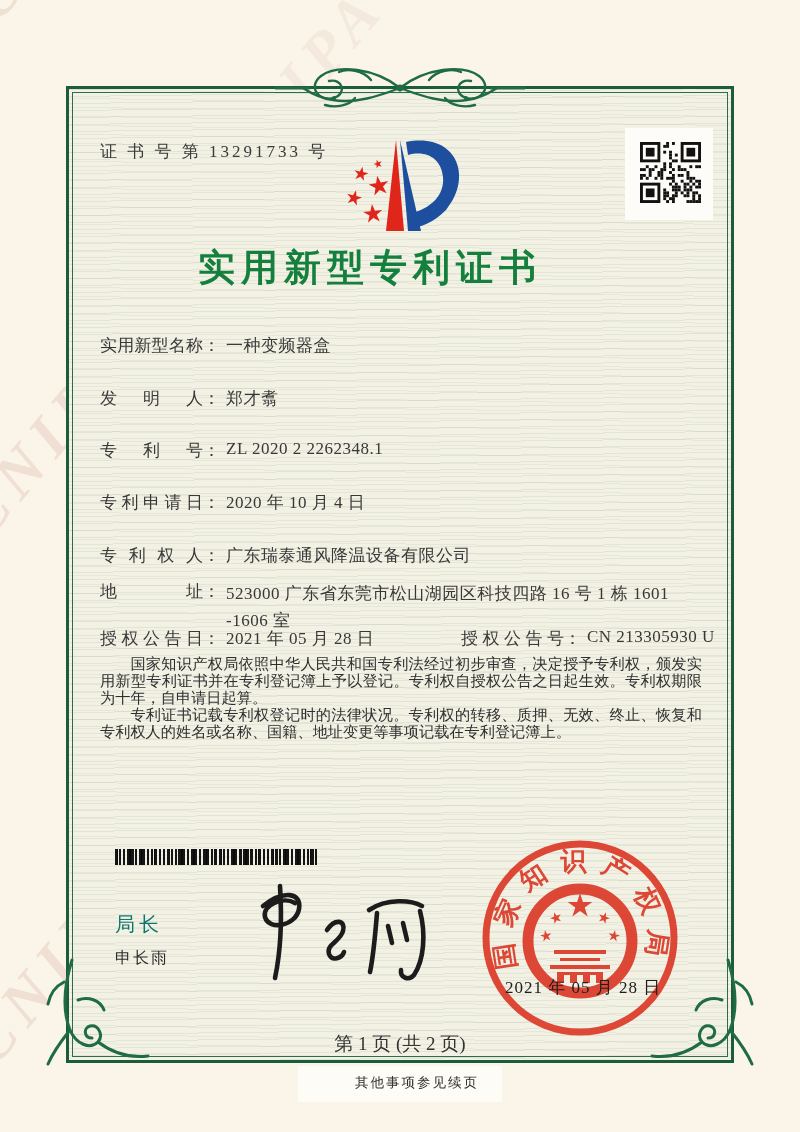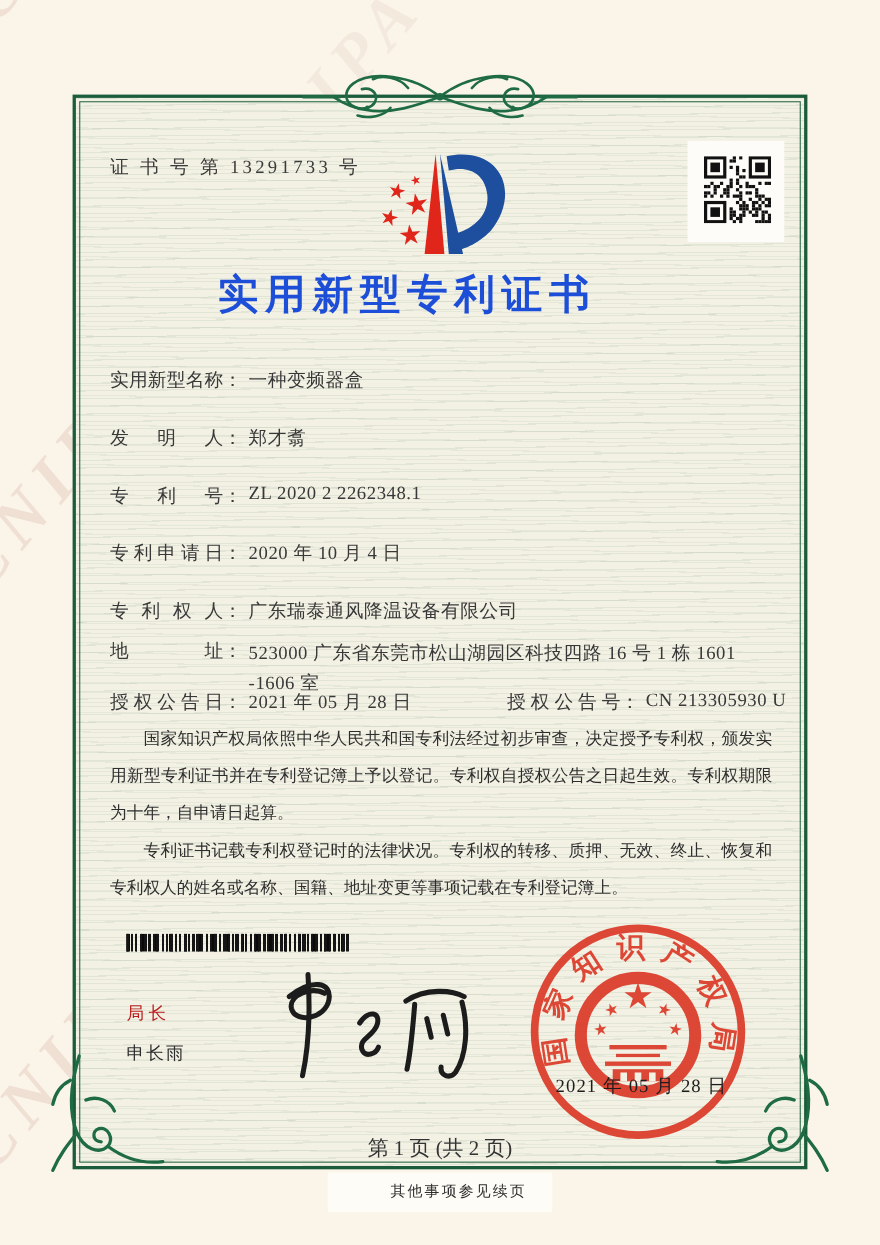--- a/index.html
+++ b/index.html
@@ -21,38 +21,38 @@
            repeating-linear-gradient(179.3deg, rgba(110,150,120,0.13) 0 1px, transparent 1px 7px),
            repeating-linear-gradient(180.8deg, rgba(110,150,120,0.10) 0 1px, transparent 1px 9px);}
   .frame-inner{position:absolute;inset:3px;border:1px solid #2e6b4a;pointer-events:none;}
 
   .ornament{position:absolute;pointer-events:none;}
 
   
   .abs{position:absolute;}
   .cert-no{left:100px;top:140px;font-size:17px;color:#3a3a3a;letter-spacing:3px;}
   .title{left:0;top:243px;width:740px;text-align:center;font-size:37px;font-weight:700;
-         letter-spacing:6px;color:#1d4ed8;}
+         letter-spacing:6px;color:#15803d;}
   .field-row{left:100px;font-size:17px;color:#383838;white-space:nowrap;}
   .flabel{display:inline-block;width:103px;text-align:justify;text-align-last:justify;vertical-align:top;}
   .fcolon{display:inline-block;vertical-align:top;margin-right:6px;}
   .fvalue{display:inline-block;vertical-align:top;letter-spacing:0.5px;}
   .fvalue.addr{width:445px;white-space:normal;word-break:break-all;line-height:27px;}
   .grant2{position:absolute;left:317px;top:0;margin-left:44px;}
   .paras{left:100px;top:655px;width:602px;}
-  .paras p{margin:0;text-indent:2em;font-size:15.2px;line-height:34px;text-align:justify;
+  .paras p{margin:0;text-indent:2em;font-size:15.2px;line-height:17px;text-align:justify;
            color:#2e2e2e;}
 
   .barcode{left:115px;top:849px;width:203px;height:16px;
            background-image:
              repeating-linear-gradient(90deg,#151515 0 2px,transparent 2px 4px),
              repeating-linear-gradient(90deg,#151515 0 1px,transparent 1px 9px),
              repeating-linear-gradient(90deg,#0a0a0a 0 3px,transparent 3px 13px);}
 
-  .signer-title{left:115px;top:911px;font-size:16px;color:#b91c1c;letter-spacing:4px;}
+  .signer-title{left:115px;top:911px;font-size:20px;color:#0f766e;letter-spacing:4px;}
   .signer-name{left:115px;top:948px;font-size:16px;color:#2c2c2c;letter-spacing:2px;}
 
   .seal{left:480px;top:838px;width:200px;height:200px;}
   .seal-date{left:505px;top:976px;font-size:17px;color:#1d1d1d;letter-spacing:1px;}
 
   .page-no{left:0;top:1031px;width:800px;text-align:center;font-size:19px;color:#333;}
   .note-patch{left:298px;top:1066px;width:204px;height:36px;background:#fdfcf6;}
   .note{left:0;top:1074px;width:800px;text-align:center;font-size:13.5px;color:#2e2e2e;letter-spacing:2px;padding-left:17px;}
 
   .qr-patch{left:625px;top:128px;width:88px;height:92px;background:#fdfcf8;}

